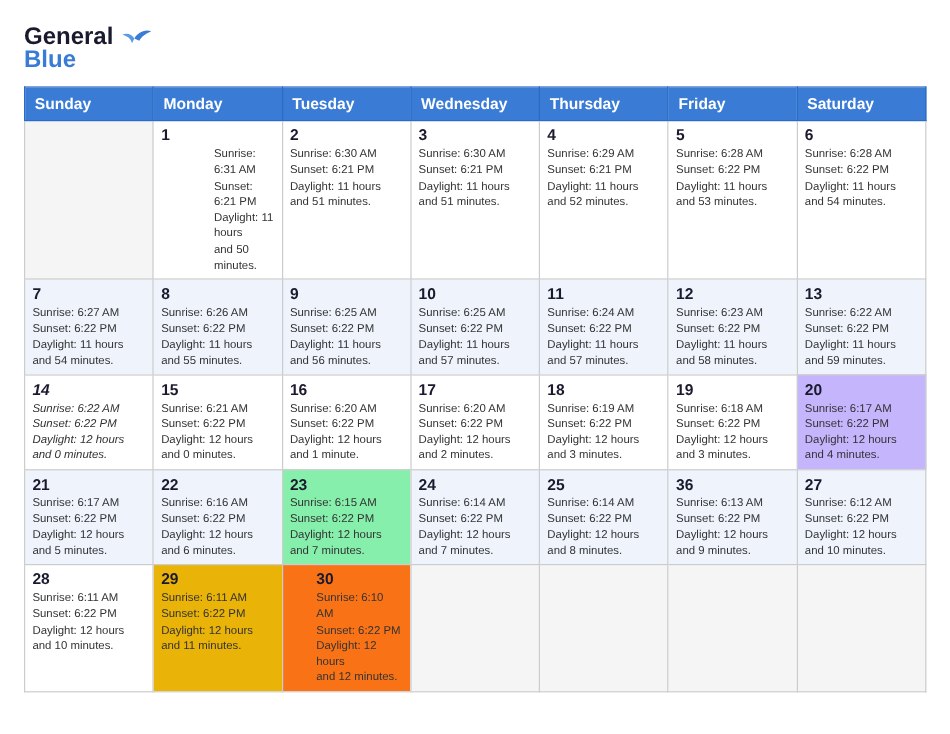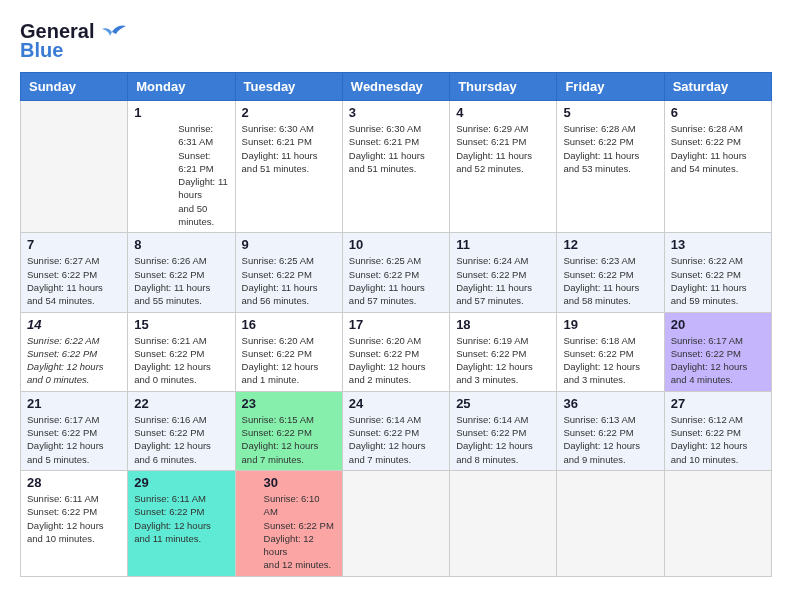--- a/index.html
+++ b/index.html
@@ -317,28 +317,28 @@
         </td>
       </tr>
       <tr>
         <td style="background-color: rgb(255, 255, 255);">
           <div class="day-number">28</div>
           <div class="day-info" style="white-space: pre-line;">Sunrise: 6:11 AM
 Sunset: 6:22 PM
 Daylight: 12 hours
 and 10 minutes.</div>
         </td>
-        <td style="background-color: #5eead4; margin-left: 33px;">
+        <td style="background-color: #eab308; margin-left: 33px;">
           <div class="day-number">29</div>
           <div class="day-info" style="white-space: pre-line;">Sunrise: 6:11 AM
 Sunset: 6:22 PM
 Daylight: 12 hours
 and 11 minutes.</div>
         </td>
-        <td style="background-color: #fca5a5; padding-left: 28px;">
+        <td style="background-color: #f97316; padding-left: 28px;">
           <div class="day-number">30</div>
           <div class="day-info" style="white-space: pre-line;">Sunrise: 6:10 AM
 Sunset: 6:22 PM
 Daylight: 12 hours
 and 12 minutes.</div>
         </td>
         <td class="empty-cell" style="background-color: rgb(245, 245, 245);"></td>
         <td class="empty-cell" style="background-color: rgb(245, 245, 245);"></td>
         <td class="empty-cell" style="background-color: rgb(245, 245, 245);"></td>
         <td class="empty-cell" style="background-color: rgb(245, 245, 245);"></td>

